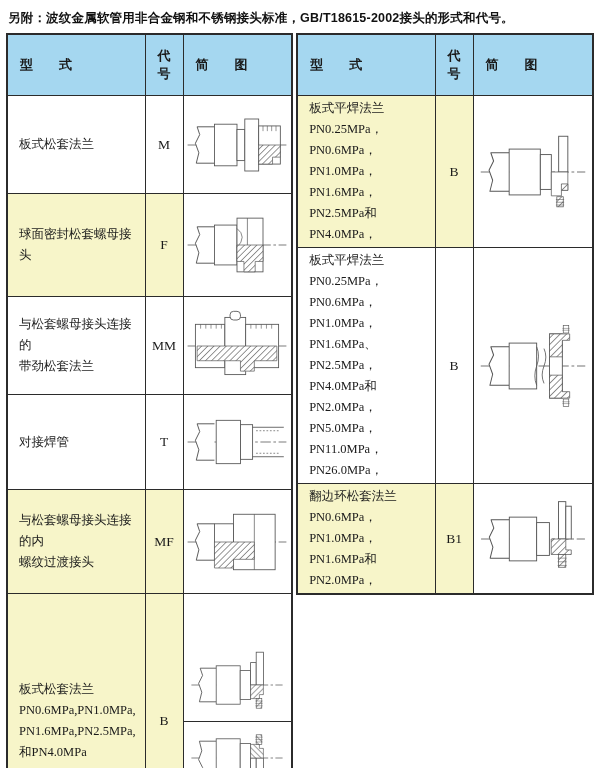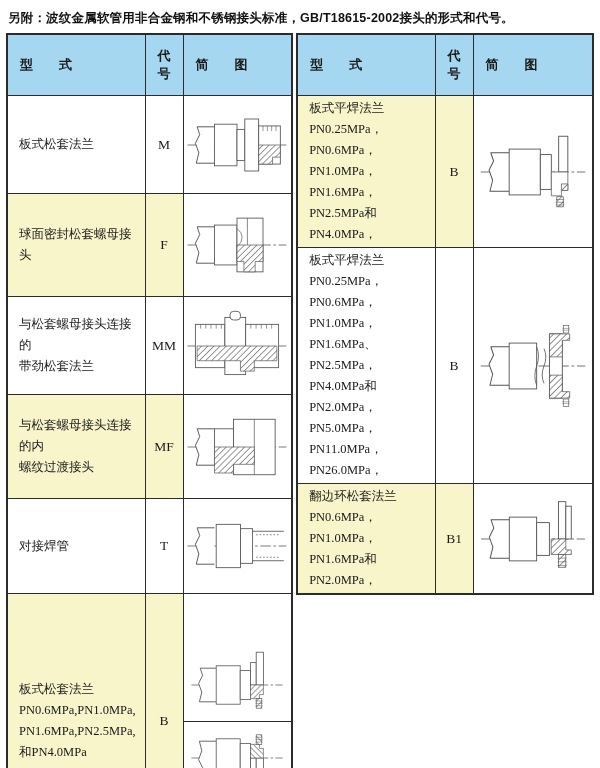--- a/index.html
+++ b/index.html
@@ -243,36 +243,36 @@
       <tr style="height:98px">
         <td class="type">与松套螺母接头连接的
 带劲松套法兰</td>
         <td class="code">MM</td>
         <td class="diag">
           <svg viewBox="0 0 120 90" width="104" height="78">
                 <use href="#d-mm"></use>
               </svg>
         </td>
       </tr>
+      <tr style="height:95px">
+        <td class="type">对接焊管</td>
+        <td class="code">T</td>
+        <td class="diag">
+          <svg viewBox="0 0 120 90" width="104" height="78">
+                <use href="#d-t"></use>
+              </svg>
+        </td>
+      </tr>
       <tr style="height:104px">
         <td class="type hl">与松套螺母接头连接的内
 螺纹过渡接头</td>
         <td class="code hl">MF</td>
         <td class="diag">
           <svg viewBox="0 0 120 90" width="104" height="78">
                 <use href="#d-mf"></use>
-              </svg>
-        </td>
-      </tr>
-      <tr style="height:95px">
-        <td class="type">对接焊管</td>
-        <td class="code">T</td>
-        <td class="diag">
-          <svg viewBox="0 0 120 90" width="104" height="78">
-                <use href="#d-t"></use>
               </svg>
         </td>
       </tr>
       <tr style="height:256px">
         <td class="type hl">板式松套法兰
 PN0.6MPa,PN1.0MPa,
 PN1.6MPa,PN2.5MPa,
 和PN4.0MPa</td>
         <td class="code hl">B</td>
         <td class="diag split">

